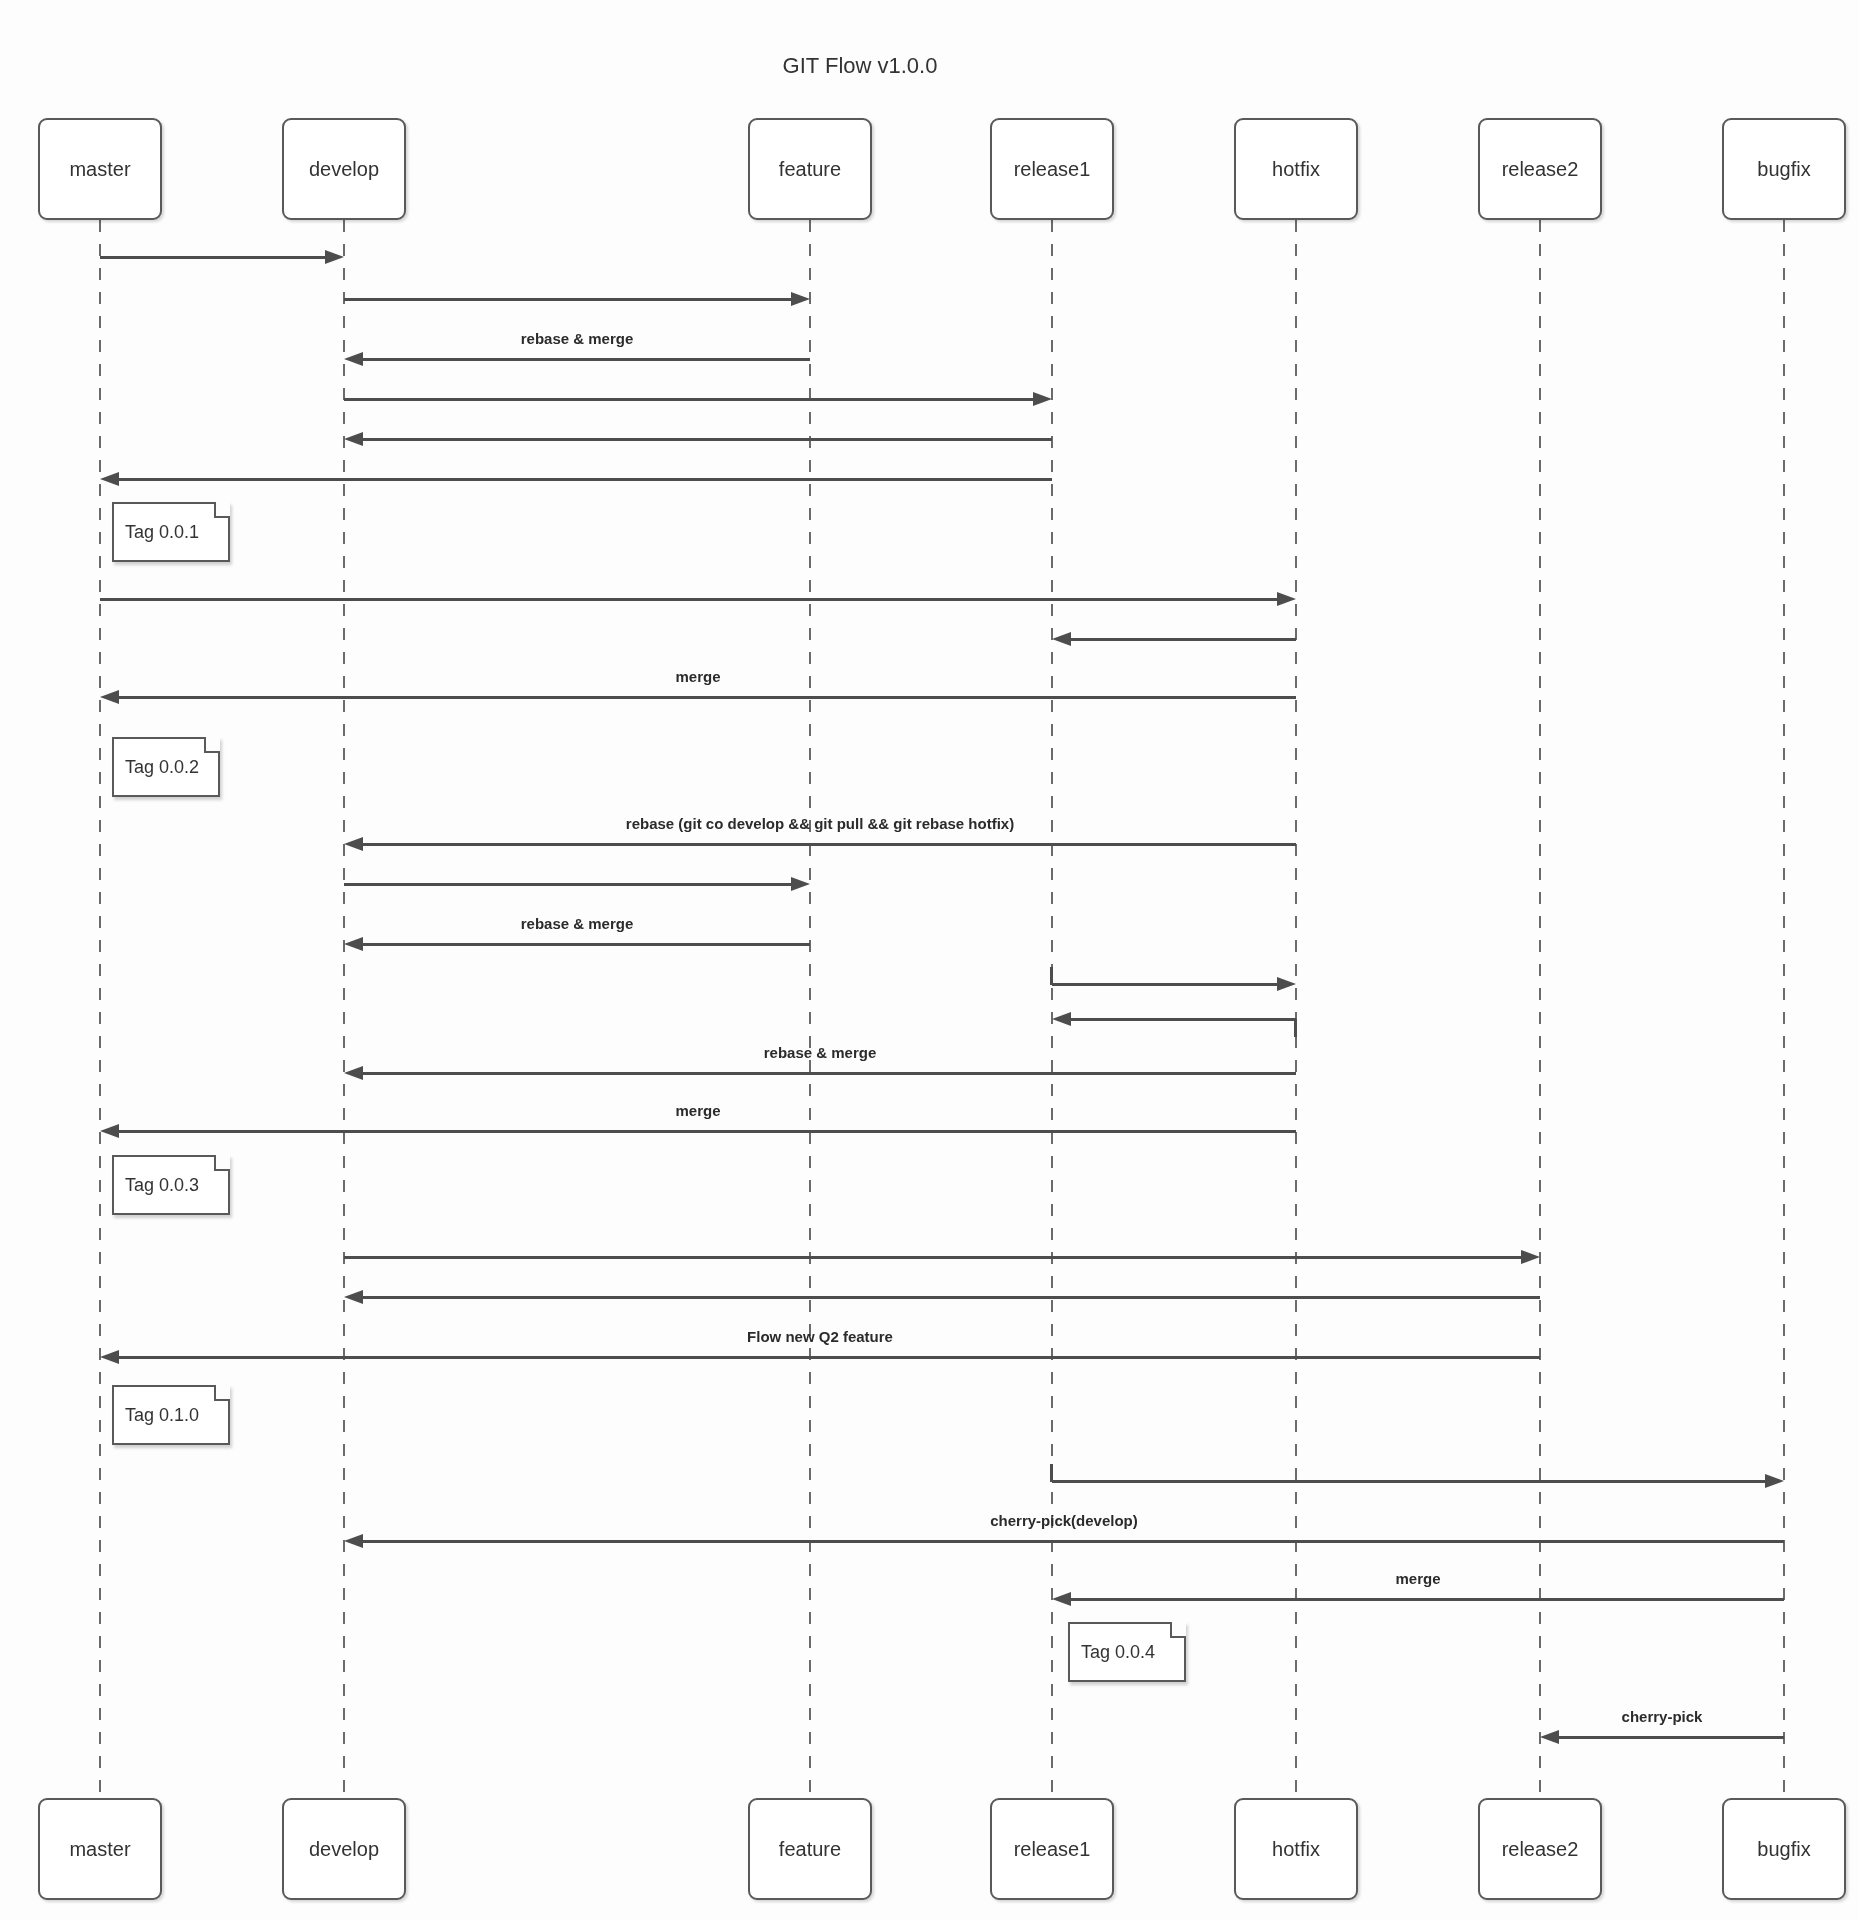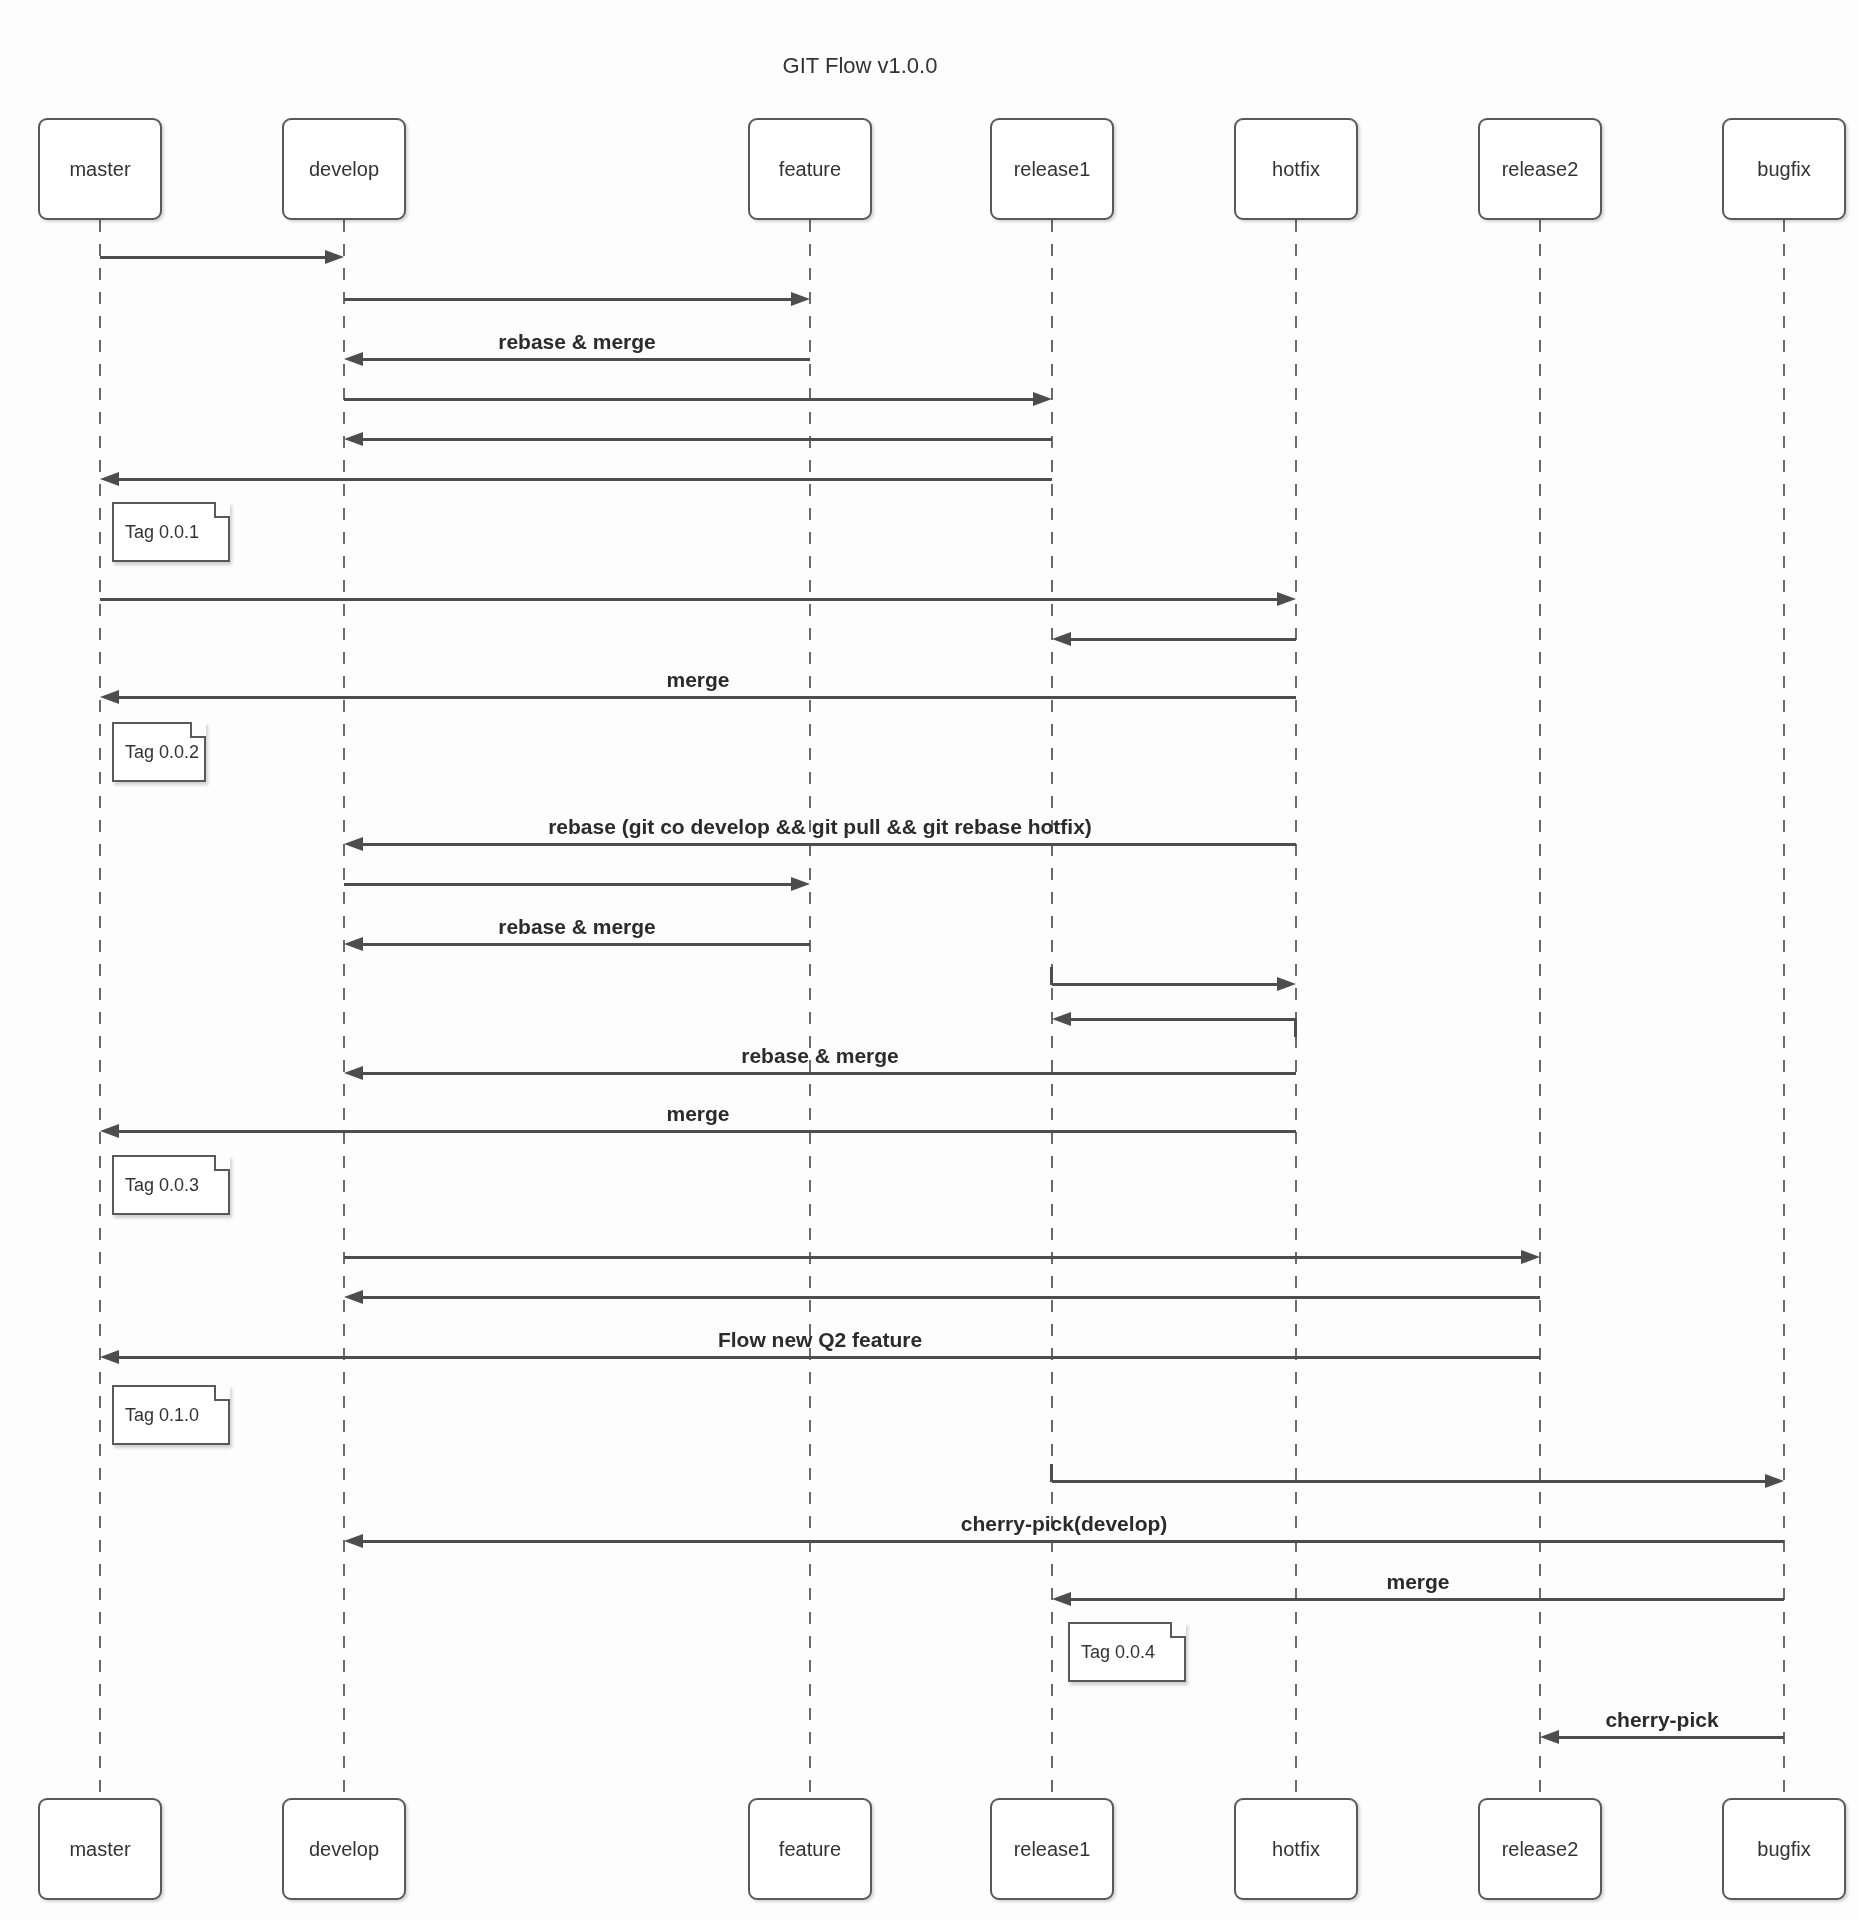--- a/index.html
+++ b/index.html
@@ -8,21 +8,21 @@
   .title{position:absolute;transform:translateX(-50%);font-size:22px;color:#333;white-space:nowrap;}
   .lifeline{position:absolute;width:2px;background:repeating-linear-gradient(180deg,#6b6b6b 0 12px,transparent 12px 24px);}
   .hbox{position:absolute;width:124px;height:102px;box-sizing:border-box;background:#ffffff;
         border:2.5px solid #595959;border-radius:9px;display:flex;align-items:center;justify-content:center;
         font-size:20px;color:#333;box-shadow:2px 2px 3px rgba(0,0,0,0.16);}
   .mline{position:absolute;height:0;border-top:3px solid #4d4d4d;}
   .mtail{position:absolute;width:0;height:18px;border-left:3px solid #4d4d4d;}
   .mhead{position:absolute;width:0;height:0;border-top:7px solid transparent;border-bottom:7px solid transparent;}
   .mhead.right{border-left:19px solid #4d4d4d;}
   .mhead.left{border-right:19px solid #4d4d4d;}
-  .mlabel{position:absolute;transform:translateX(-50%);font-size:21px;font-weight:bold;color:#2b2b2b;white-space:nowrap;}
+  .mlabel{position:absolute;transform:translateX(-50%);font-size:15px;font-weight:bold;color:#2b2b2b;white-space:nowrap;}
   .note{position:absolute;width:118px;height:60px;box-sizing:border-box;background:#ffffff;
         border:2px solid #595959;box-shadow:2px 3px 3px rgba(0,0,0,0.18);
         display:flex;align-items:center;padding-left:11px;font-size:18px;color:#333;}
   .note-fold{position:absolute;top:-2px;right:-2px;width:16px;height:16px;box-sizing:border-box;
         background:#fdfdfd;border-left:2px solid #595959;border-bottom:2px solid #595959;}
 </style>
 </head>
 <body>
 
 <div id="canvas">
@@ -101,17 +101,17 @@
     <div class="mline" style="left: 361px; top: 1540px; width: 1423px;"></div>
     <div class="mhead left" style="left: 344px; top: 1534px;"></div>
     <div class="mlabel" style="left: 1064px; top: 1512px;">cherry-pick(develop)</div>
     <div class="mline" style="left: 1069px; top: 1598px; width: 715px;"></div>
     <div class="mhead left" style="left: 1052px; top: 1592px;"></div>
     <div class="mlabel" style="left: 1418px; top: 1570px;">merge</div>
     <div class="mline" style="left: 1557px; top: 1736px; width: 227px;"></div>
     <div class="mhead left" style="left: 1540px; top: 1730px;"></div>
     <div class="mlabel" style="left: 1662px; top: 1708px;">cherry-pick</div>
     <div class="note" style="left: 112px; top: 502px; width: 118px; height: 60px;">Tag 0.0.1<div class="note-fold"></div></div>
-    <div class="note" style="left: 112px; top: 722px; width: 94px; height: 60px;">Tag 0.0.2<div class="note-fold"></div></div>
+    <div class="note" style="left: 112px; top: 737px; width: 108px; height: 60px;">Tag 0.0.2<div class="note-fold"></div></div>
     <div class="note" style="left: 112px; top: 1155px; width: 118px; height: 60px;">Tag 0.0.3<div class="note-fold"></div></div>
     <div class="note" style="left: 112px; top: 1385px; width: 118px; height: 60px;">Tag 0.1.0<div class="note-fold"></div></div>
     <div class="note" style="left: 1068px; top: 1622px; width: 118px; height: 60px;">Tag 0.0.4<div class="note-fold"></div></div>
   </div>
 
 </body></html>

